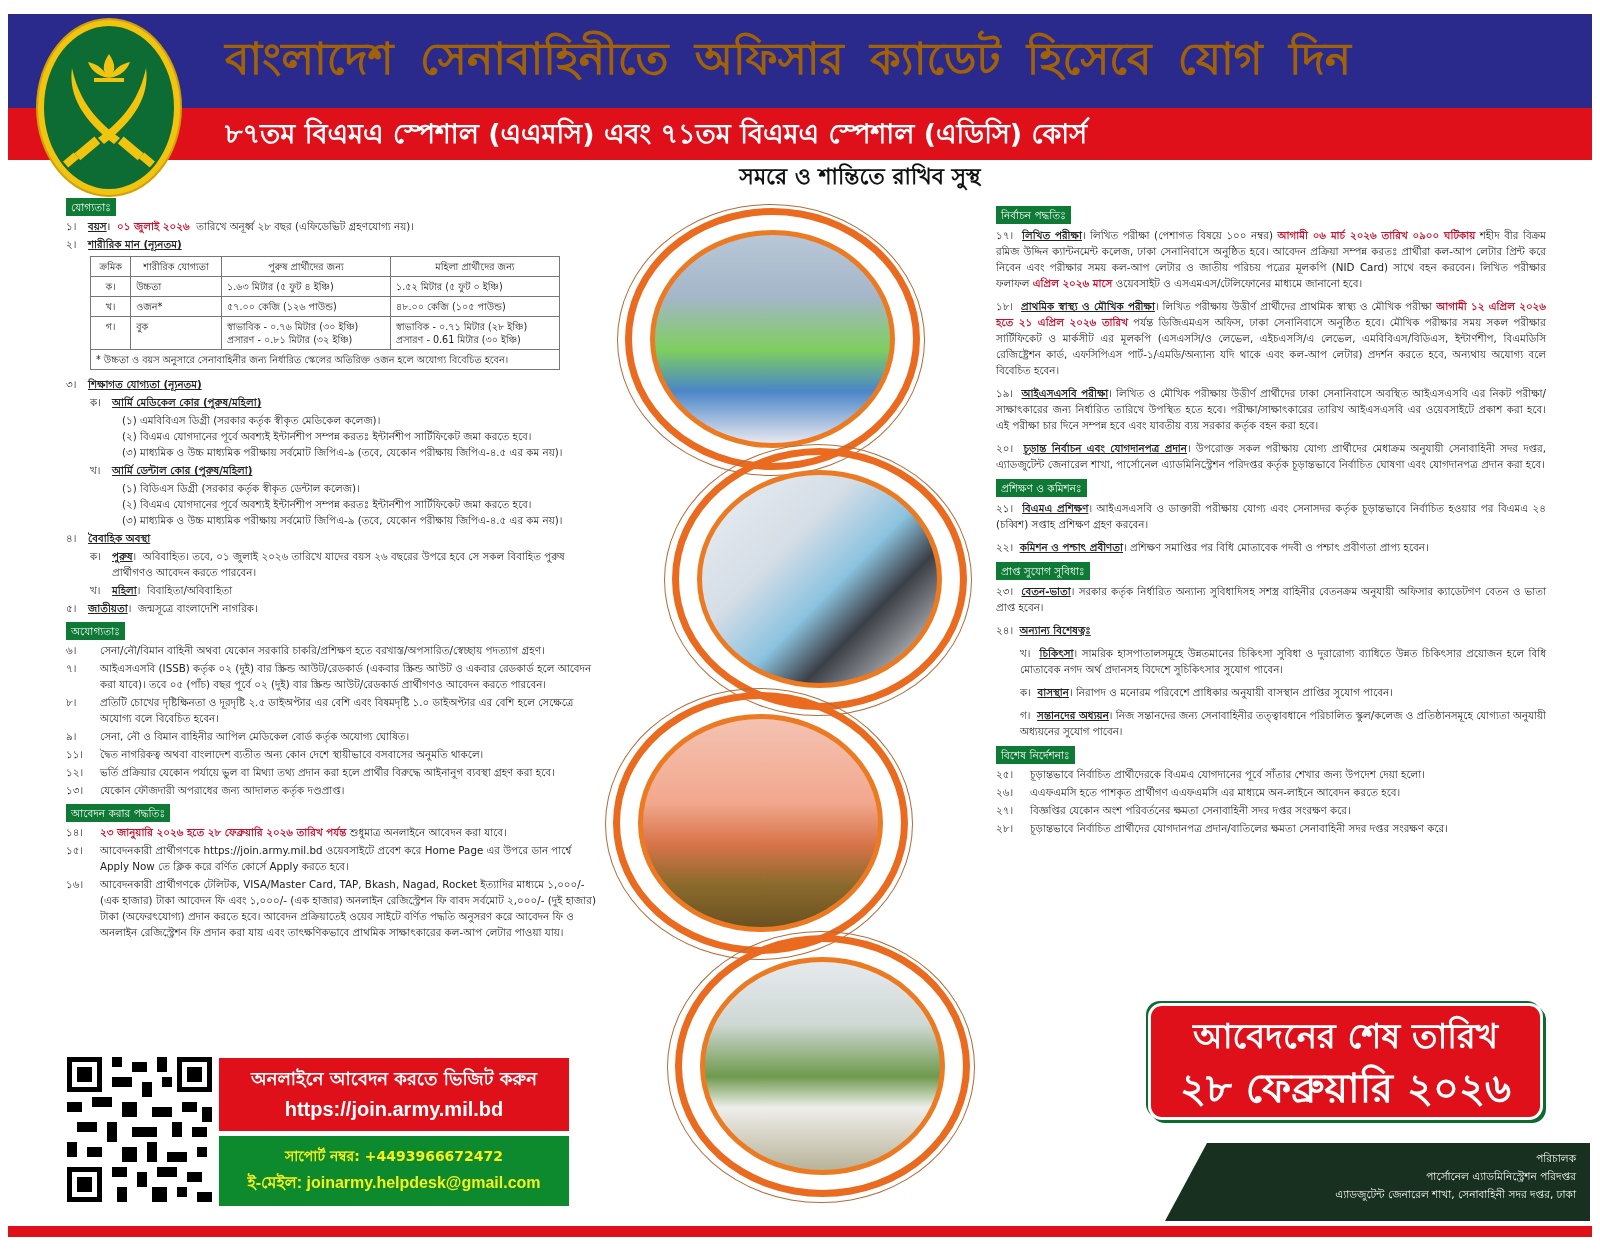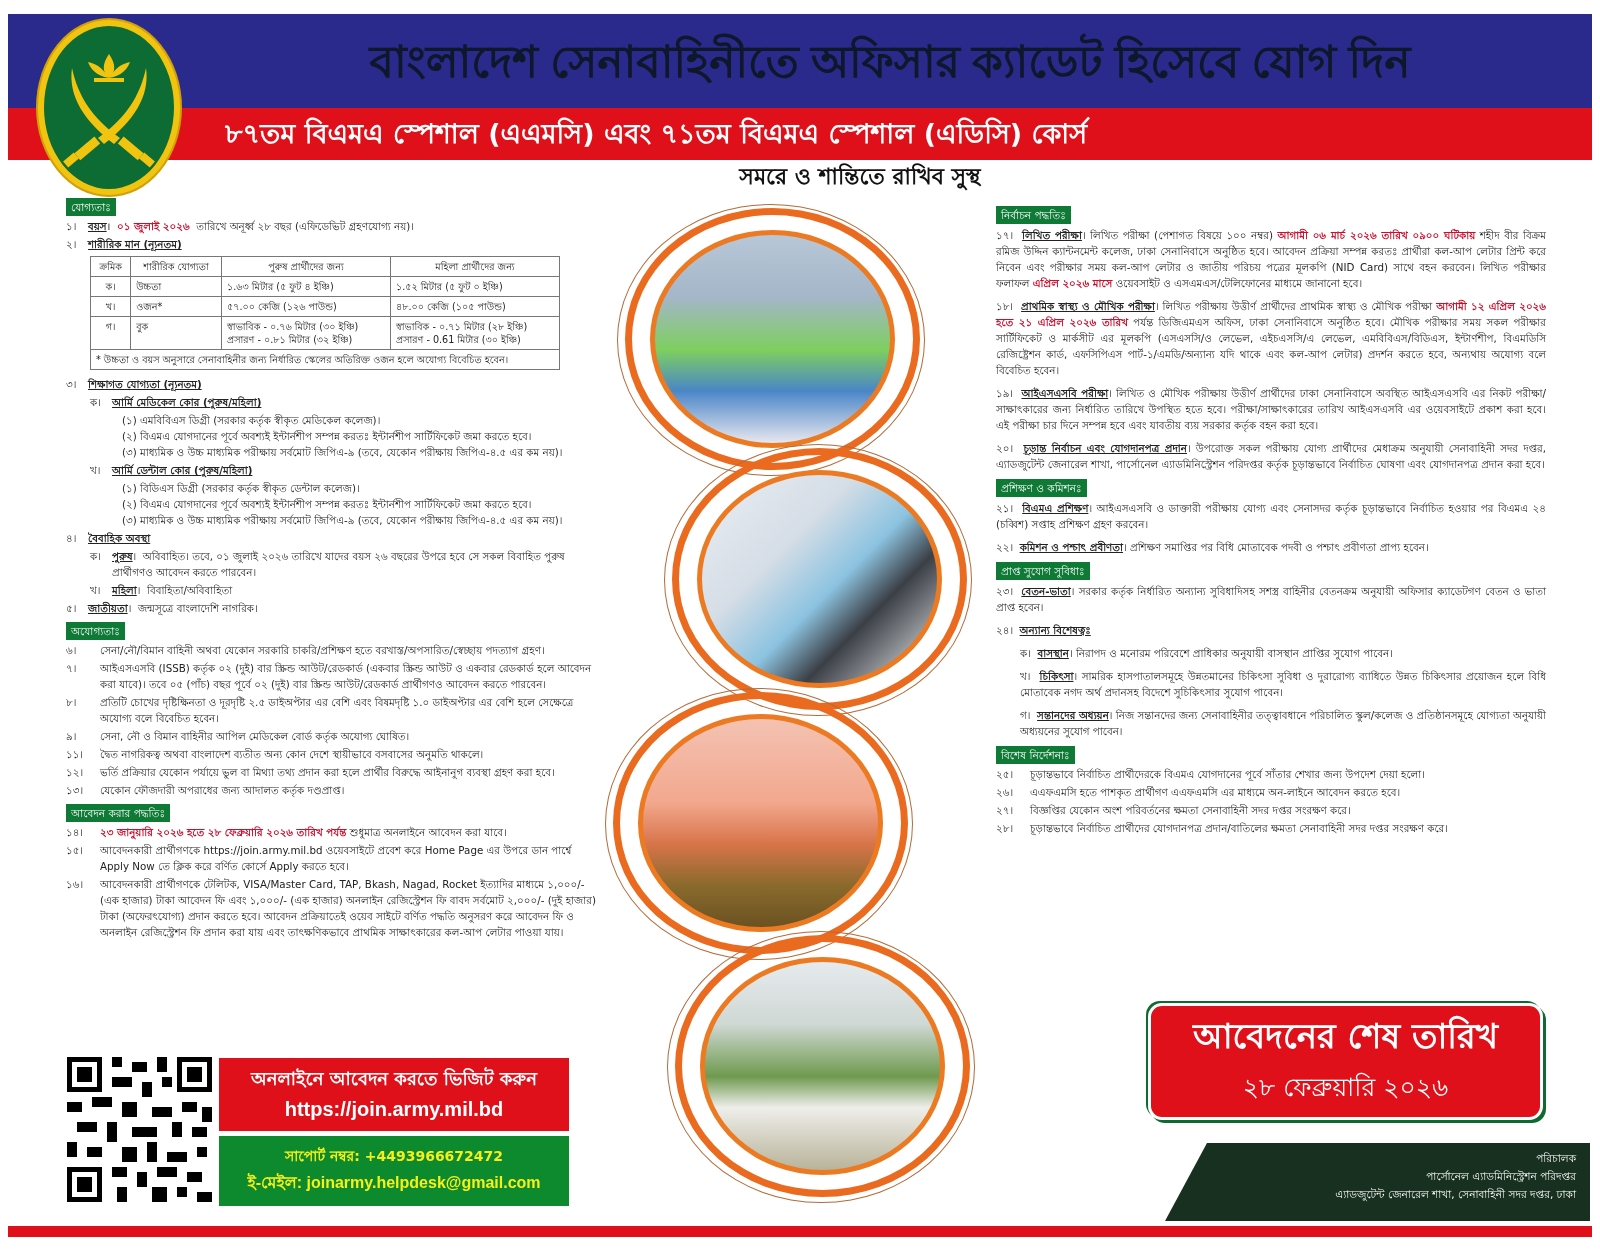--- a/index.html
+++ b/index.html
@@ -2,22 +2,22 @@
 <html><head>
 <meta charset="utf-8">
 <style>
   * { box-sizing: border-box; margin: 0; padding: 0; }
   html, body { width: 1600px; height: 1250px; background: #ffffff; overflow: hidden; }
   body { position: relative; font-family: "DejaVu Sans", sans-serif; color: #1a1a1a; }
 
   
   .band-blue { position: absolute; left: 8px; top: 14px; width: 1584px; height: 95px; background: #2a2a8c; }
   .band-red { position: absolute; left: 8px; top: 108px; width: 1584px; height: 52px; background: #e0101a; }
-  .title-main { position: absolute; left: 225px; top: 30px; width: 1330px; text-align: center;
-     font-family: Liberation Sans, sans-serif; font-weight: bold; font-size: 44px; color: #0f172a; line-height: 64px; white-space: nowrap; }
+  .title-main { position: absolute; left: 225px; top: 30px; width: 1330px; 
+     font-family: Liberation Mono, monospace; font-weight: bold; font-size: 44px; color: #a16207; line-height: 64px; white-space: nowrap; }
   .title-sub { position: absolute; left: 225px; top: 112px; width: 1330px; text-align: left;
      font-family: "DejaVu Sans", sans-serif; font-weight: bold; font-size: 27px; color: #ffffff; line-height: 44px; white-space: nowrap; }
   .motto { position: absolute; left: 640px; top: 162px; width: 440px; text-align: center;
      font-weight: bold; font-size: 22px; color: #111; line-height: 30px; white-space: nowrap; }
 
   
   .logo { position: absolute; left: 38px; top: 20px; width: 142px; height: 175px; border-radius: 50%;
      background: #0d6b34; border: 6px solid #f1c40f; box-shadow: 0 0 0 2px #d1a00a; }
   .logo svg { position: absolute; left: 0; top: 0; width: 130px; height: 163px; }
 
@@ -48,21 +48,21 @@
   .cta-red .l1 { font-size: 18px; font-weight: bold; line-height: 34px; padding-top: 4px; }
   .cta-red .l2 { font-family: "Liberation Sans", sans-serif; font-size: 20px; font-weight: bold; line-height: 26px; }
   .cta-green { position: absolute; left: 219px; top: 1136px; width: 350px; height: 70px; background: #0d8a2e; color: #f5f019; text-align: center; }
   .cta-green .l1 { font-size: 14px; font-weight: bold; line-height: 28px; padding-top: 6px; }
   .cta-green .l2 { font-family: "Liberation Sans", sans-serif; font-size: 16px; font-weight: bold; line-height: 26px; }
 
   
   .deadline { position: absolute; left: 1148px; top: 1003px; width: 395px; height: 117px; background: #e0101a;
      border-radius: 14px; border: 3px solid #ffffff; box-shadow: 3px 3px 0 #0e6a2f, -2px -2px 0 #0e6a2f; color: #fff; text-align: center; }
   .deadline .l1 { font-size: 34px; font-weight: bold; line-height: 52px; padding-top: 4px; }
-  .deadline .l2 { font-size: 25px; font-weight: normal; line-height: 52px; }
+  .deadline .l2 { font-size: 40px; font-weight: bold; line-height: 52px; }
 
   .sign { position: absolute; left: 1165px; top: 1143px; width: 425px; height: 78px; background: #17301f;
      clip-path: polygon(42px 0, 100% 0, 100% 100%, 0 100%); color: #fff; text-align: right; padding: 6px 14px 0 0; font-size: 10.5px; line-height: 18px; }
 
   .bottom-bar { position: absolute; left: 8px; top: 1226px; width: 1584px; height: 11px; background: #e0101a; }
 
   
   .circle-wrap { position: absolute; }
   .ring-outer { position: absolute; border-radius: 50%; border: 7px solid #ea6a1f; }
   .ring-thin { position: absolute; border-radius: 50%; border: 1.5px solid #b36b3a; }
@@ -350,28 +350,28 @@
   <div class="para">
     <span>২৩।</span>&nbsp;
     <span class="u">বেতন-ভাতা</span>।
     <span>সরকার কর্তৃক নির্ধারিত অন্যান্য সুবিধাদিসহ সশস্ত্র বাহিনীর বেতনক্রম অনুযায়ী অফিসার ক্যাডেটগণ বেতন ও ভাতা প্রাপ্ত হবেন।</span>
   </div>
   <div class="para">
     <span>২৪।</span>&nbsp;
     <span class="u">অন্যান্য বিশেষত্বঃ</span>
   </div>
   <div class="para ind1">
+    <span>খ।</span>&nbsp;
+    <span class="u">চিকিৎসা</span>।
+    <span>সামরিক হাসপাতালসমূহে উন্নতমানের চিকিৎসা সুবিধা ও দুরারোগ্য ব্যাধিতে উন্নত চিকিৎসার প্রয়োজন হলে বিধি মোতাবেক নগদ অর্থ প্রদানসহ বিদেশে সুচিকিৎসার সুযোগ পাবেন।</span>
+  </div>
+  <div class="para ind1">
     <span>ক।</span>&nbsp;
     <span class="u">বাসস্থান</span>।
     <span>নিরাপদ ও মনোরম পরিবেশে প্রাধিকার অনুযায়ী বাসস্থান প্রাপ্তির সুযোগ পাবেন।</span>
-  </div>
-  <div class="para ind1">
-    <span>খ।</span>&nbsp;
-    <span class="u">চিকিৎসা</span>।
-    <span>সামরিক হাসপাতালসমূহে উন্নতমানের চিকিৎসা সুবিধা ও দুরারোগ্য ব্যাধিতে উন্নত চিকিৎসার প্রয়োজন হলে বিধি মোতাবেক নগদ অর্থ প্রদানসহ বিদেশে সুচিকিৎসার সুযোগ পাবেন।</span>
   </div>
   <div class="para ind1">
     <span>গ।</span>&nbsp;
     <span class="u">সন্তানদের অধ্যয়ন</span>।
     <span>নিজ সন্তানদের জন্য সেনাবাহিনীর তত্ত্বাবধানে পরিচালিত স্কুল/কলেজ ও প্রতিষ্ঠানসমূহে যোগ্যতা অনুযায়ী অধ্যয়নের সুযোগ পাবেন।</span>
   </div>
 
   <span class="tag">বিশেষ নির্দেশনাঃ</span>
   <div class="row">
       <span class="num num-w">২৫।</span>

